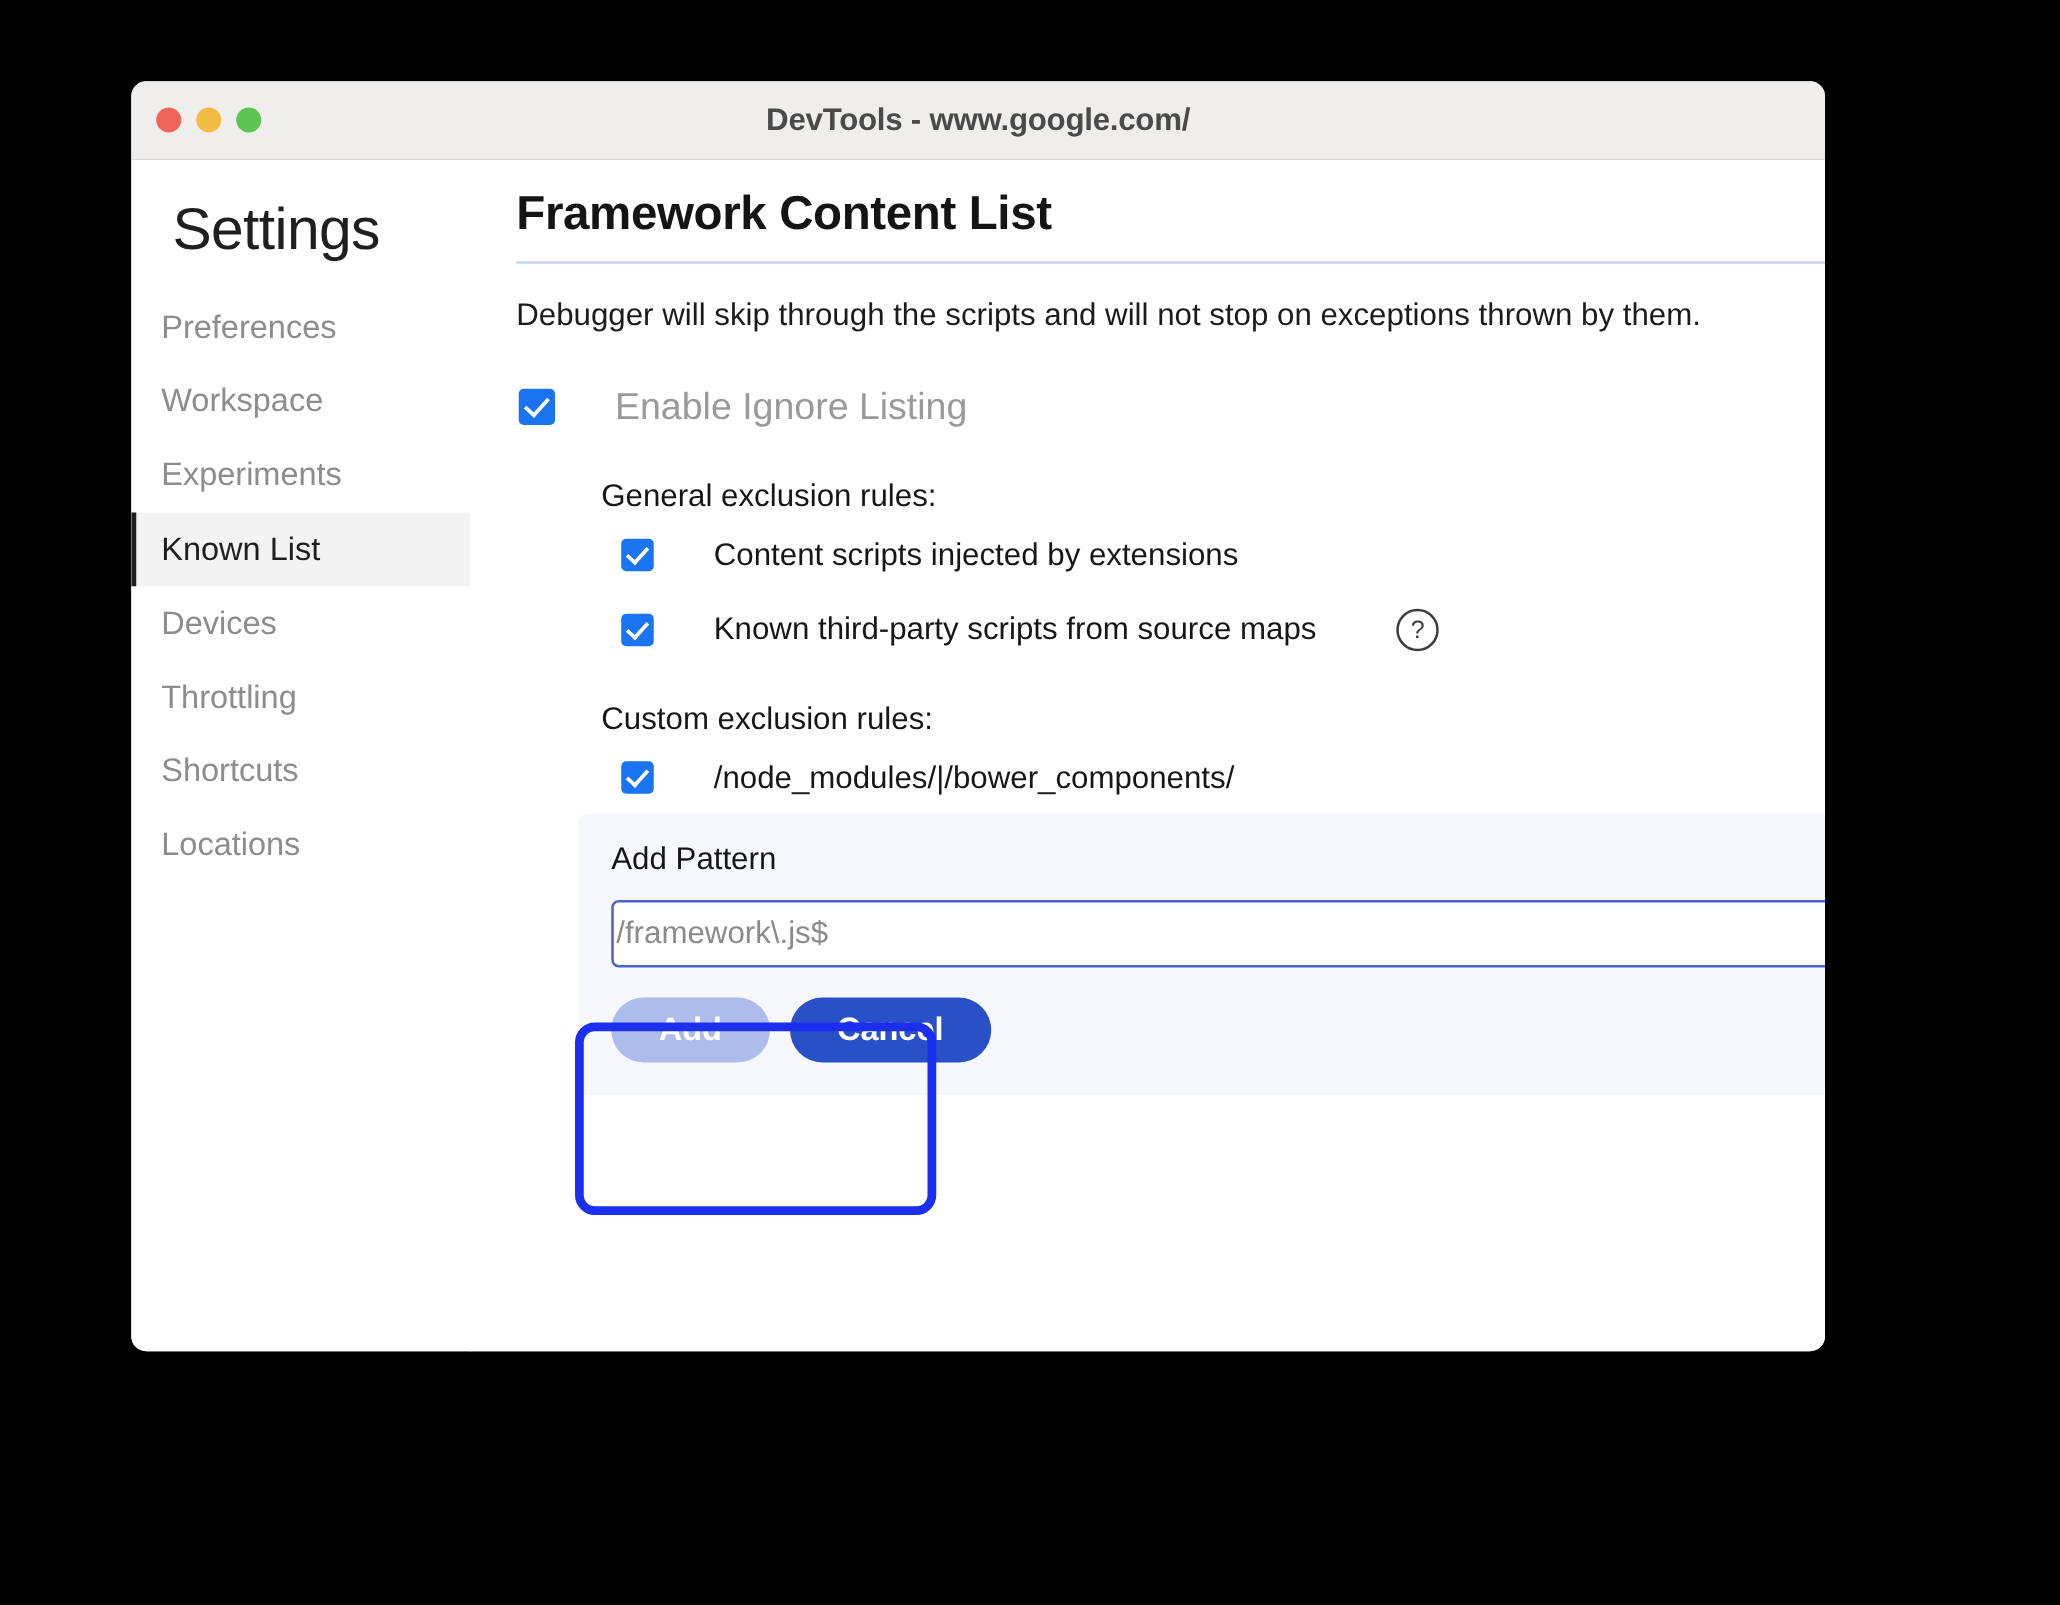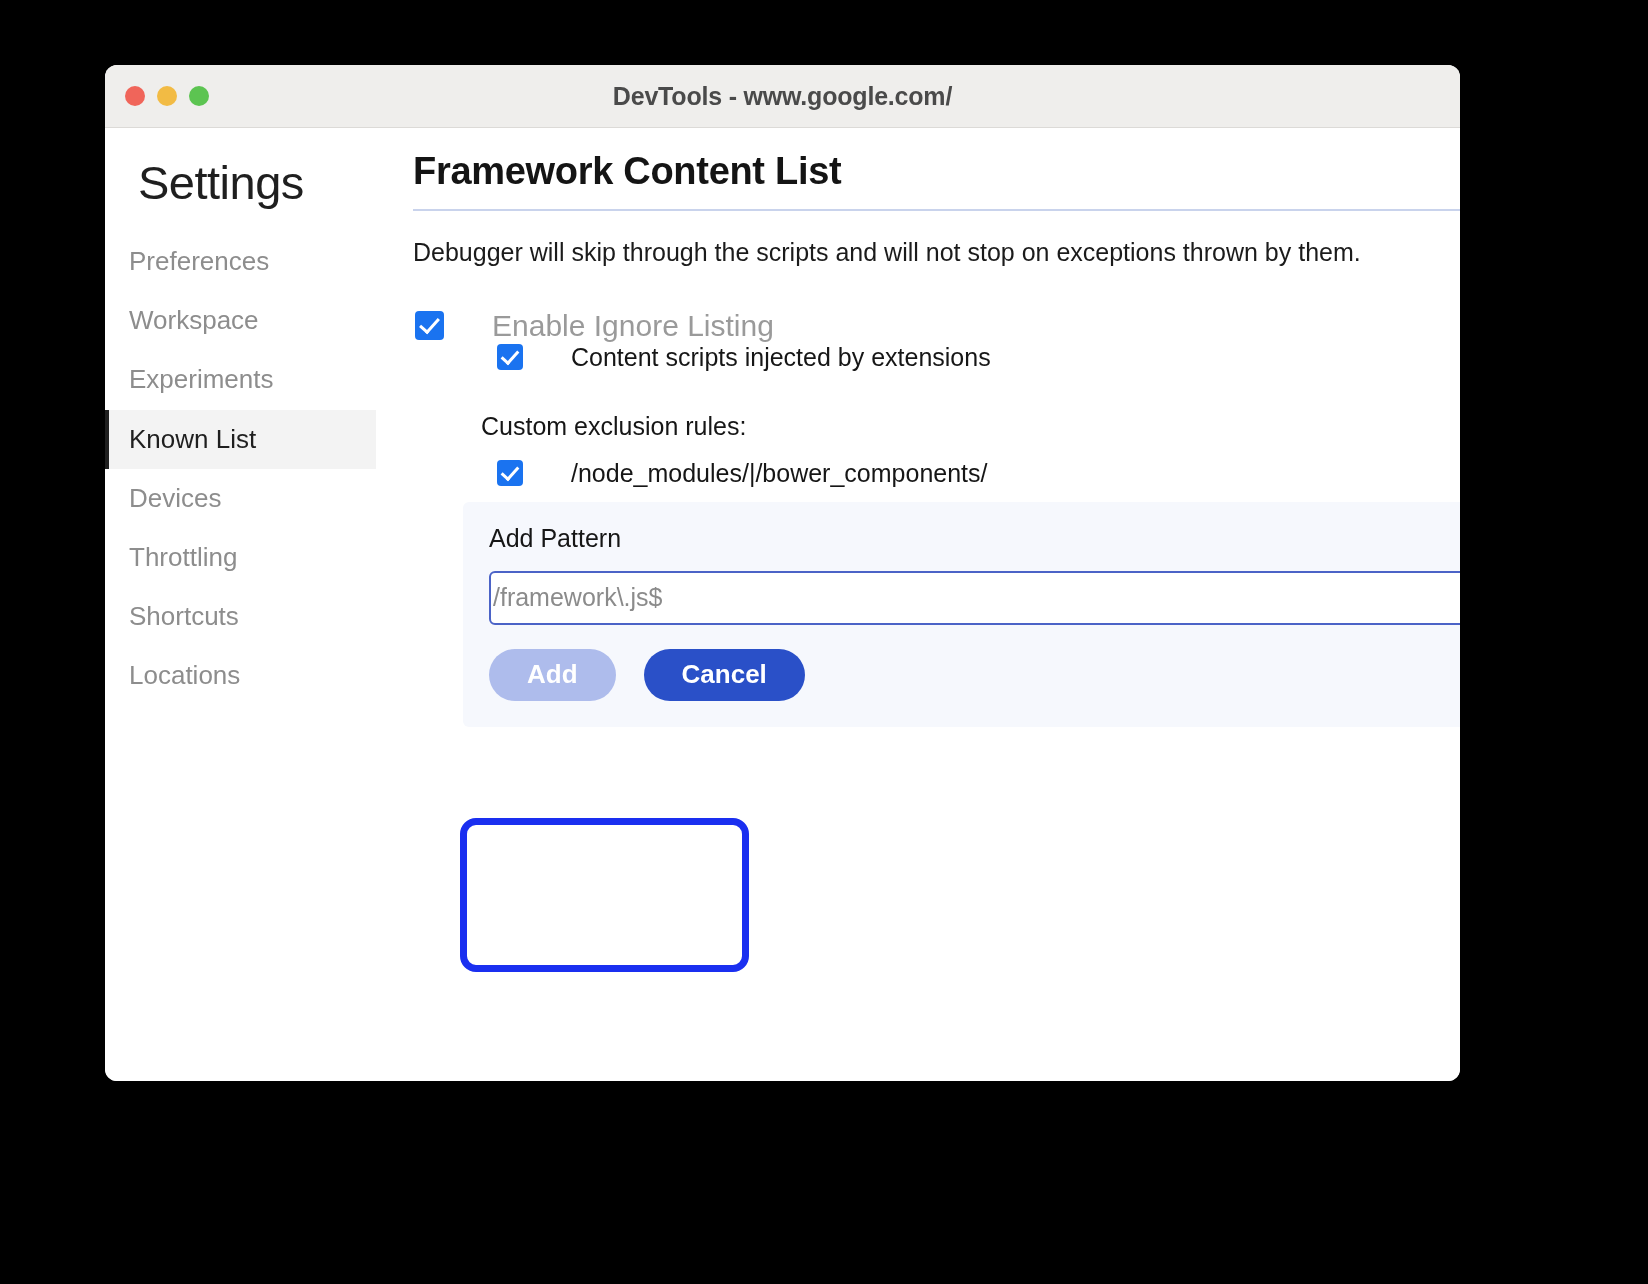--- a/index.html
+++ b/index.html
@@ -244,21 +244,21 @@
     font-family: "Liberation Sans", sans-serif;
     font-size: 25px;
     color: #8b8b8b;
     padding: 0 2px;
     outline: none;
   }
   .pattern-input::placeholder { color: #8b8b8b; opacity: 1; }
 
   .btn-row {
     display: flex;
-    gap: 28px;
+    gap: 16px;
     margin-top: 24px;
   }
   .btn {
     border: none;
     border-radius: 26px;
     height: 52px;
     padding: 0 38px;
     font-family: "Liberation Sans", sans-serif;
     font-size: 26px;
     font-weight: bold;
@@ -334,26 +334,32 @@
 
       <h1 class="panel-title">Framework Content List</h1>
       <div class="divider"></div>
       <p class="description">Debugger will skip through the scripts and will not stop on exceptions thrown by them.</p>
 
       <div class="cb-row enable-row">
         <span class="cbox big"></span>
         <span class="enable-label">Enable Ignore Listing</span>
       </div>
 
+      <div class="group-label">General exclusion rules:</div>
 
       <div class="cb-row sub-row">
         <span class="cbox"></span>
         <span class="sub-label">Content scripts injected by extensions</span>
       </div>
 
+      <div class="cb-row sub-row">
+        <span class="cbox"></span>
+        <span class="sub-label">Known third-party scripts from source maps</span>
+        <span class="help-icon">?</span>
+      </div>
 
       <div class="group-label">Custom exclusion rules:</div>
 
       <div class="cb-row sub-row" style="margin-bottom:14px;">
         <span class="cbox"></span>
         <span class="sub-label">/node_modules/|/bower_components/</span>
       </div>
 
       <div class="addcard">
         <div class="addcard-label">Add Pattern</div>

